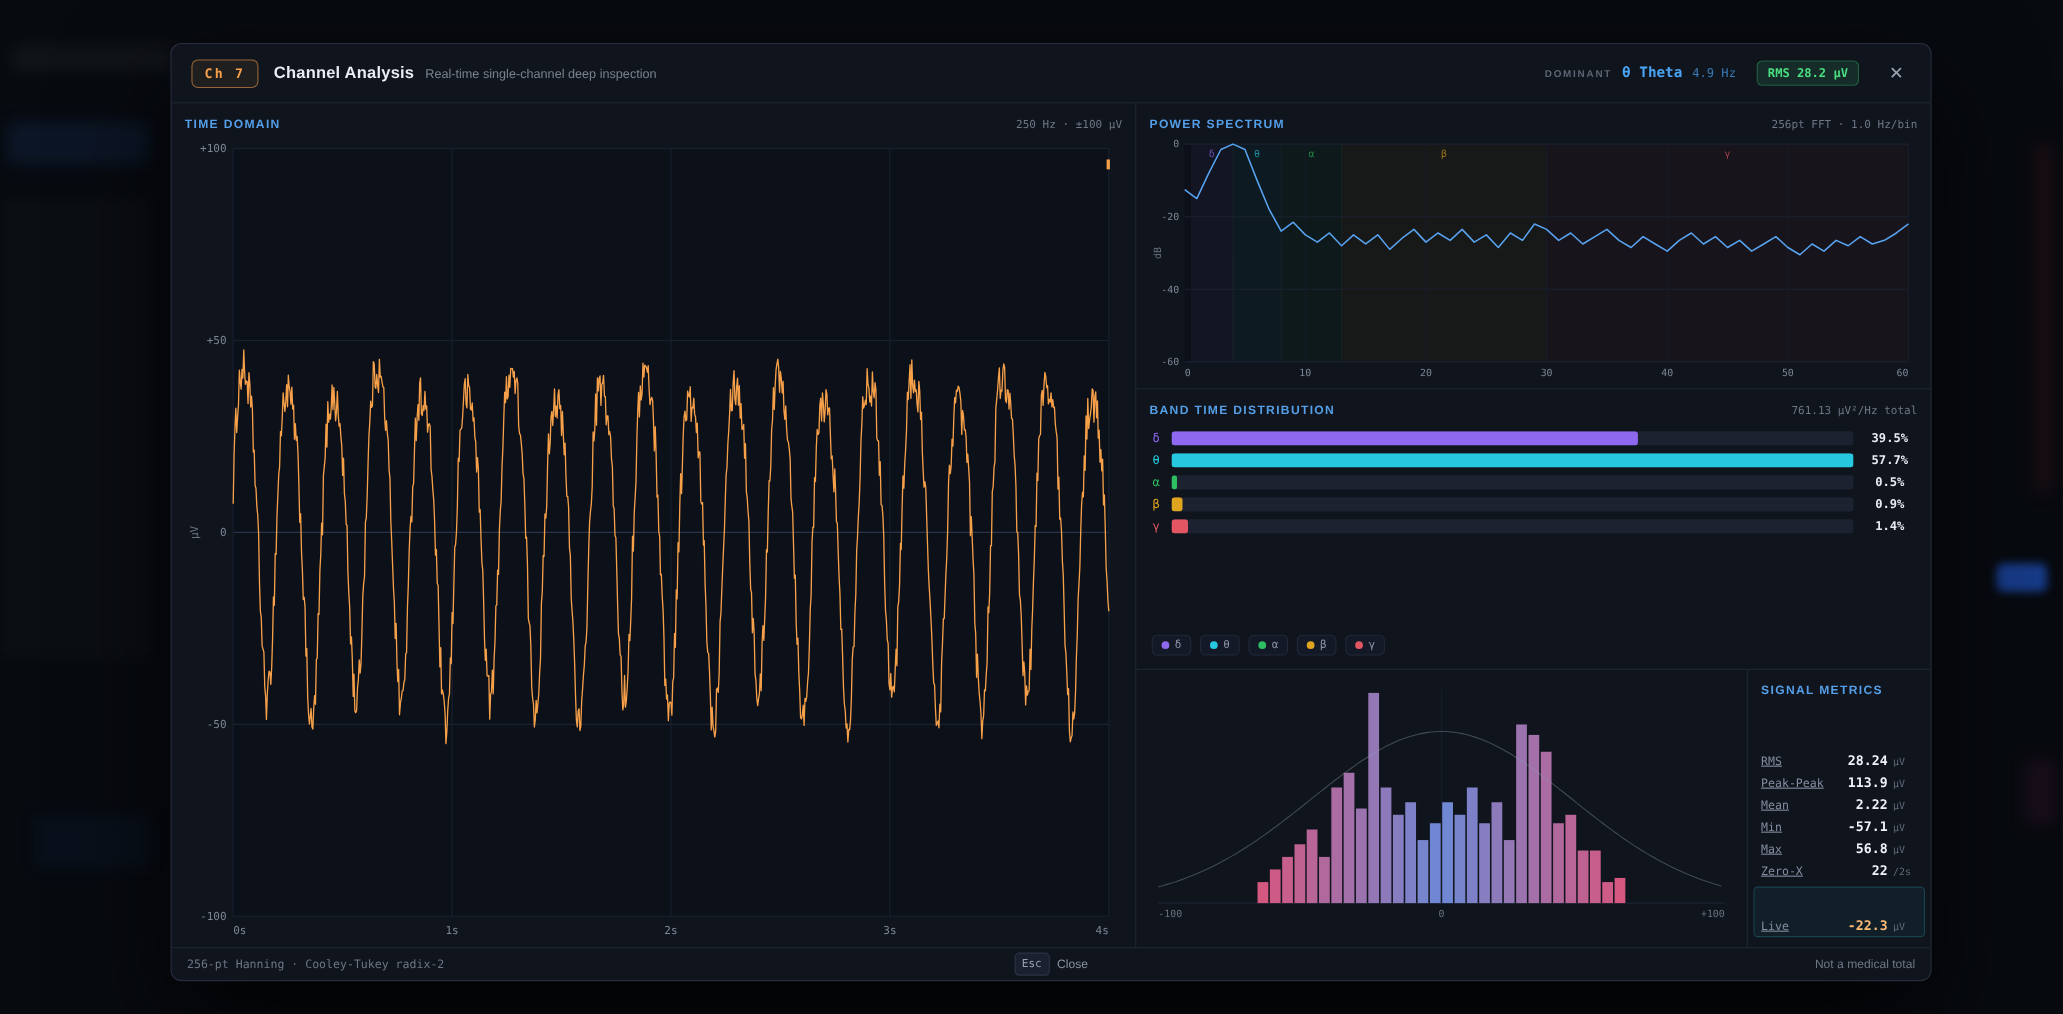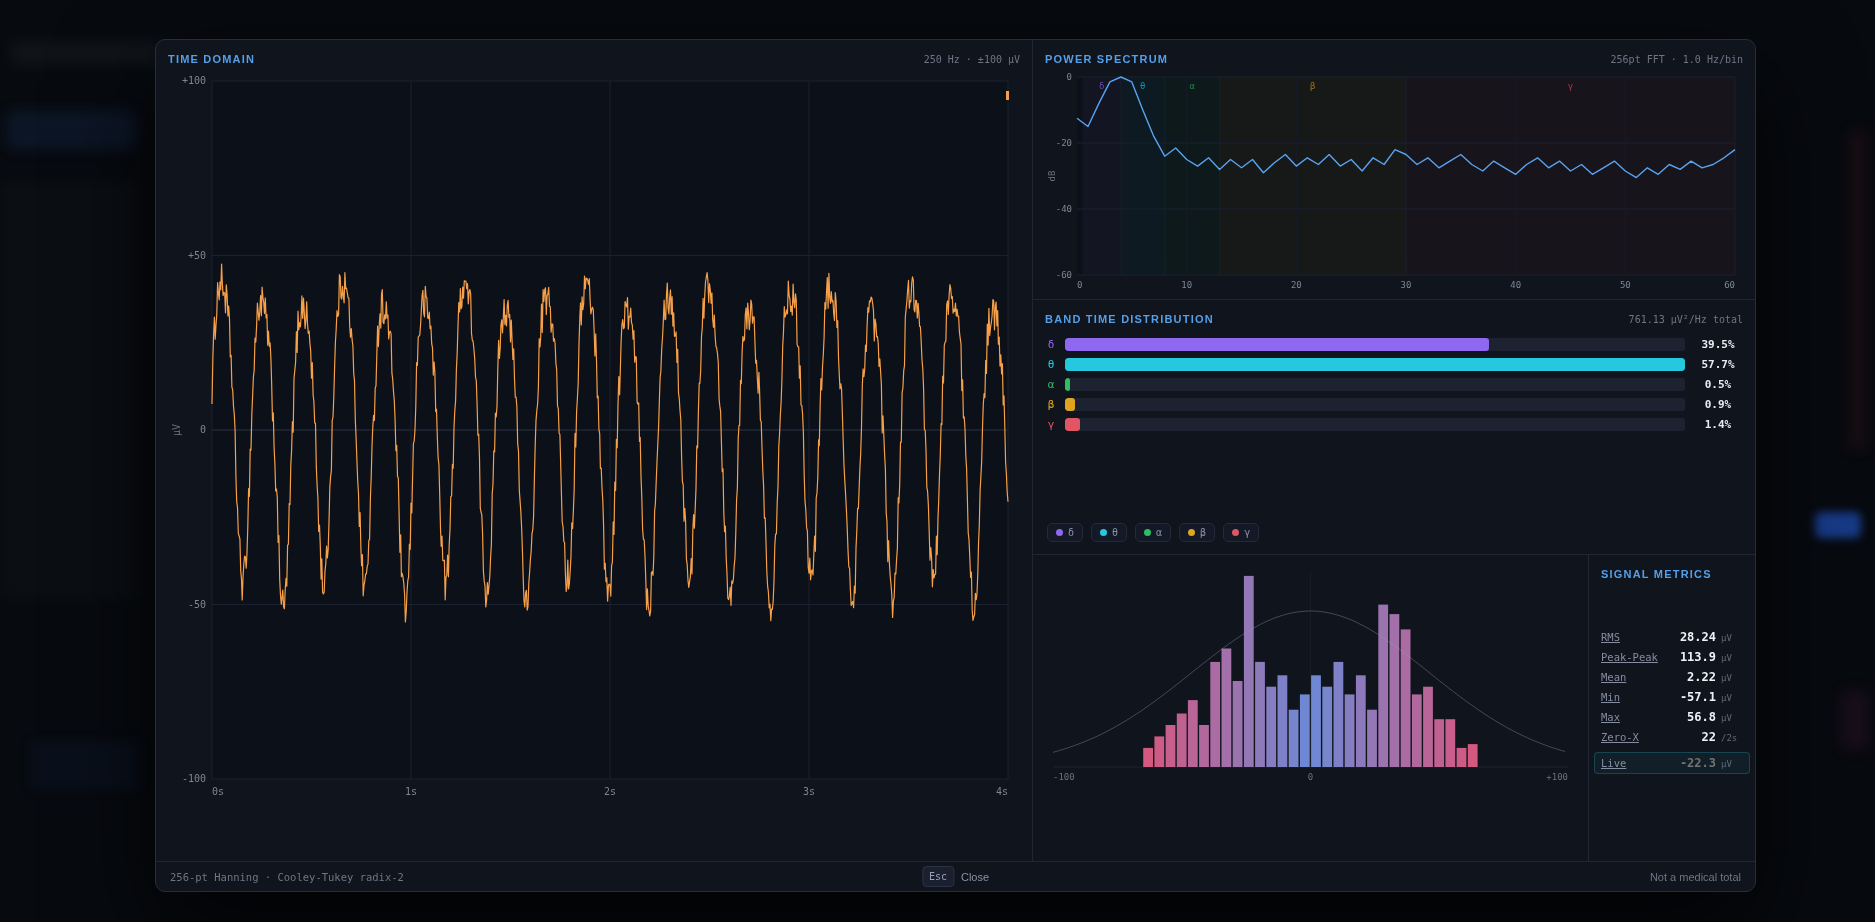--- a/index.html
+++ b/index.html
@@ -76,21 +76,21 @@
   .bp-pill .sym { font:10px "DejaVu Sans Mono","Liberation Mono",monospace; color:#8b93a3; }
 
   
   .sm-rows { margin-top:46px; display:flex; flex-direction:column; gap:6px; }
   .sm-row { display:flex; align-items:baseline; }
   .sm-label { flex:1; font:10.5px "DejaVu Sans Mono","Liberation Mono",monospace; color:#858da0;text-decoration:underline; }
   .sm-value { font:700 12px "DejaVu Sans Mono","Liberation Mono",monospace; color:#eef1f7; }
   .sm-unit { width:22px; margin-left:5px; font:9px "DejaVu Sans Mono","Liberation Mono",monospace; color:#626a7a; }
   .sm-row.live { background:rgba(56,217,240,.06); border:1px solid rgba(56,217,240,.2);
     border-radius:4px; padding:3px 6px; margin:2px -7px 0; }
-  .sm-row.live .sm-value { color:#737373; }
+  .sm-row.live .sm-value { color:#fdba74;margin-top:24px; }
 
   
   .mfoot { flex:0 0 30px; border-top:1px solid #202634; display:flex; align-items:center; padding:0 14px; position:relative;
     font:10.5px "DejaVu Sans Mono","Liberation Mono",monospace; color:#6e7684; }
   .f-center { position:absolute; left:50%; transform:translateX(-50%); display:flex; align-items:center; gap:7px;
     color:#8a92a2; font:11px "Liberation Sans",sans-serif; cursor:pointer; }
   .kbd { font:10px "DejaVu Sans Mono","Liberation Mono",monospace; color:#9aa2b2; background:#1a2030;
     border:1px solid #2c3344; border-radius:4px; padding:4px 6px; }
   .f-right { margin-left:auto; font-family:"Liberation Sans",sans-serif; font-size:11px; color:#6e7684; }
 </style>
@@ -102,20 +102,34 @@
   <div class="bg-shape bg2"></div>
   <div class="bg-shape bg3"></div>
   <div class="bg-shape bg4"></div>
   <div class="bg-shape bg5"></div>
   <div class="bg-shape bg6"></div>
   <div class="bg-shape bg7"></div>
 </div>
 
 <div class="modal">
 
+  <div class="mhead">
+    <span class="ch-badge">Ch 7</span>
+    <div class="title-group">
+      <span class="mtitle">Channel Analysis</span>
+      <span class="subtitle">Real-time single-channel deep inspection</span>
+    </div>
+    <div class="header-right">
+      <span class="dom-label">DOMINANT</span>
+      <span class="dom-band">θ Theta</span>
+      <span class="dom-freq">4.9 Hz</span>
+      <span class="rms-badge">RMS 28.2 μV</span>
+      <button class="close-btn">✕</button>
+    </div>
+  </div>
 
   <div class="mbody">
 
     <div class="left-panel">
       <div class="phead">
         <span class="ptitle">TIME DOMAIN</span>
         <span class="pmeta">250 Hz · ±100 μV</span>
       </div>
       <div class="chart" id="td-chart">
           <svg width="852" height="736" viewBox="0 0 852 736">

